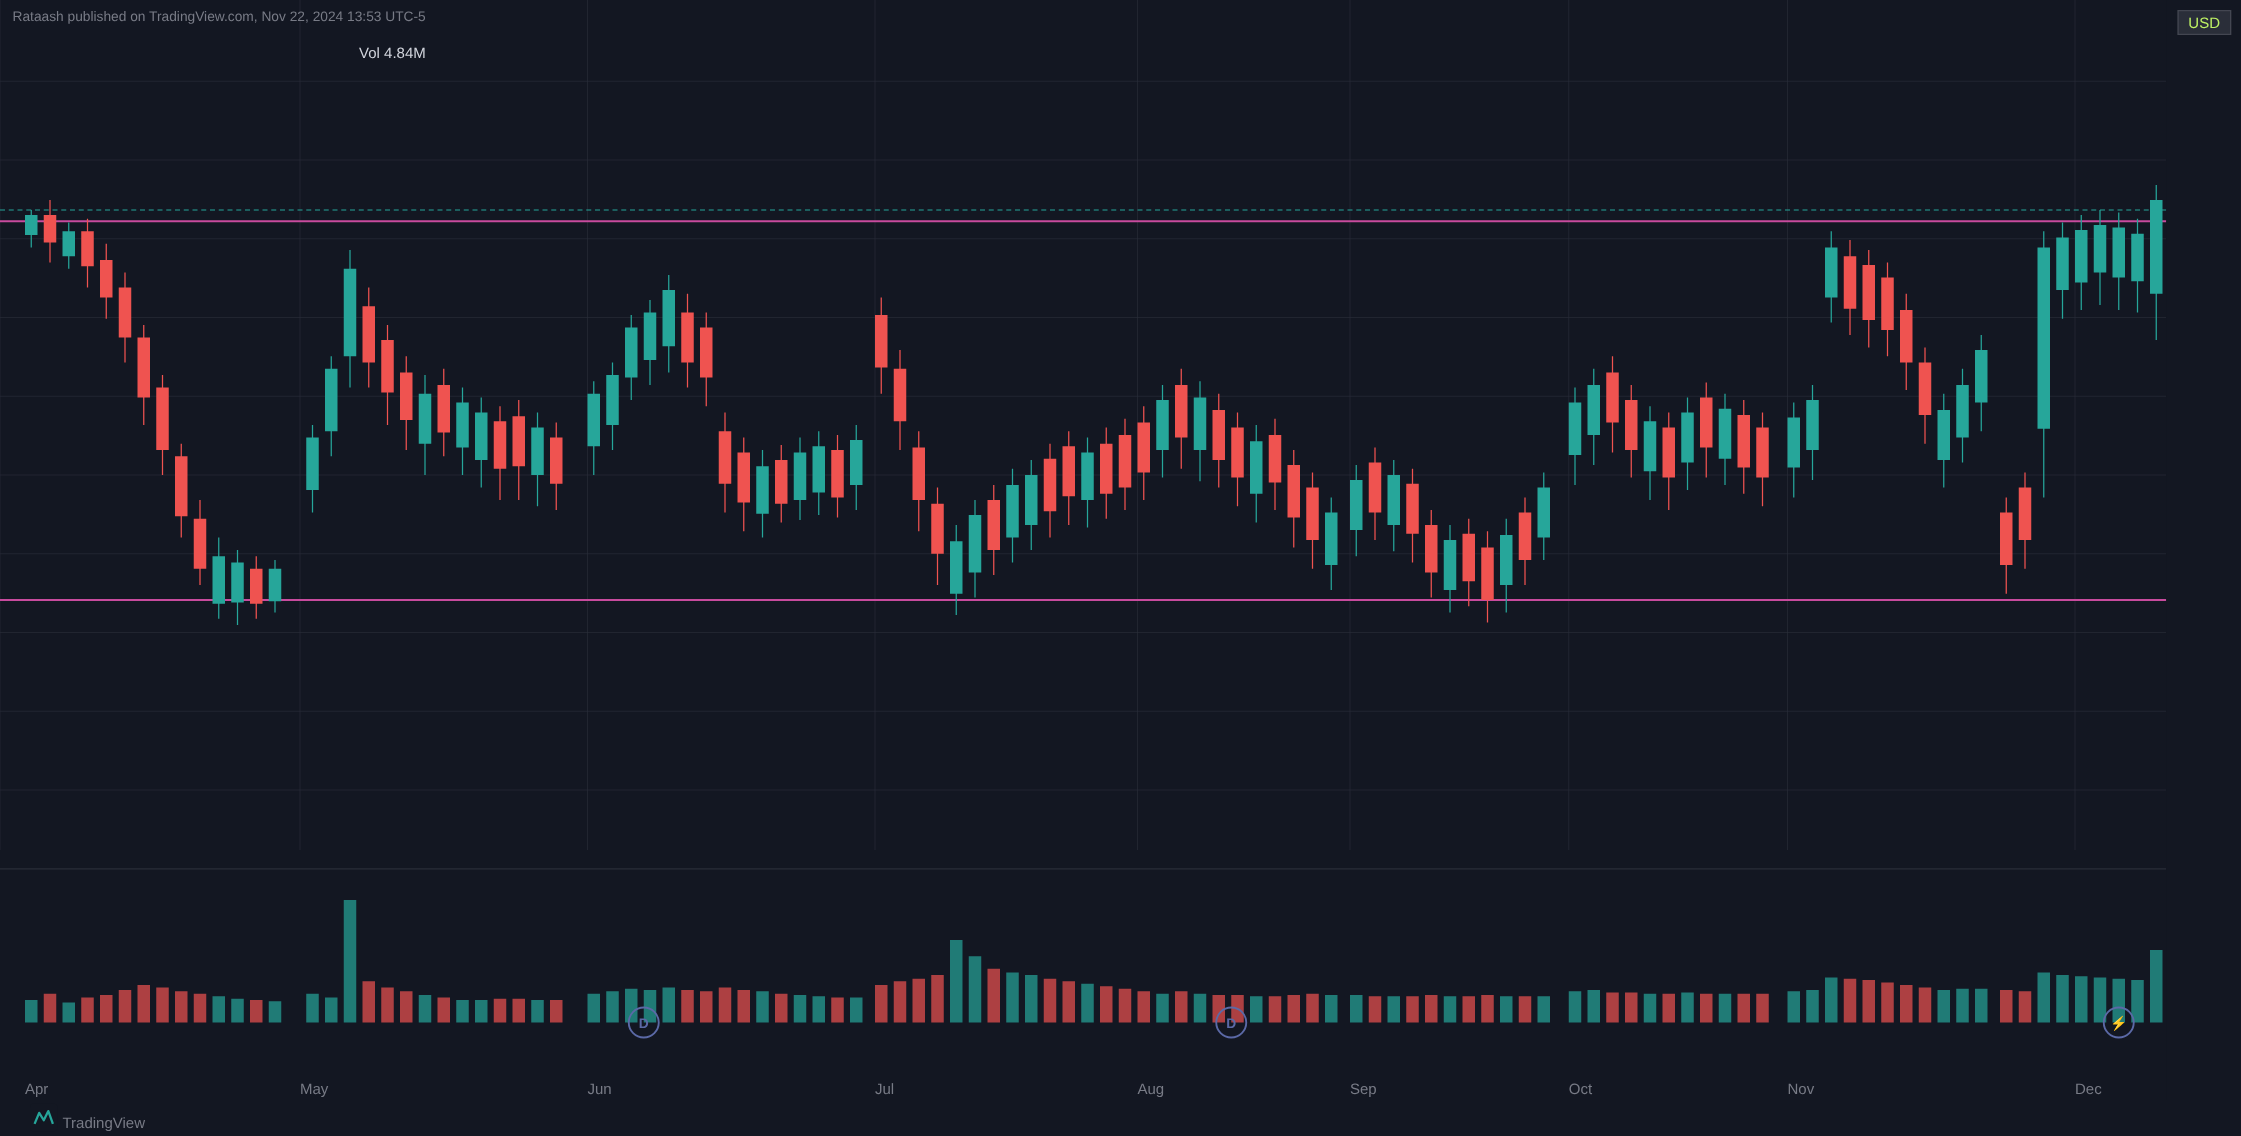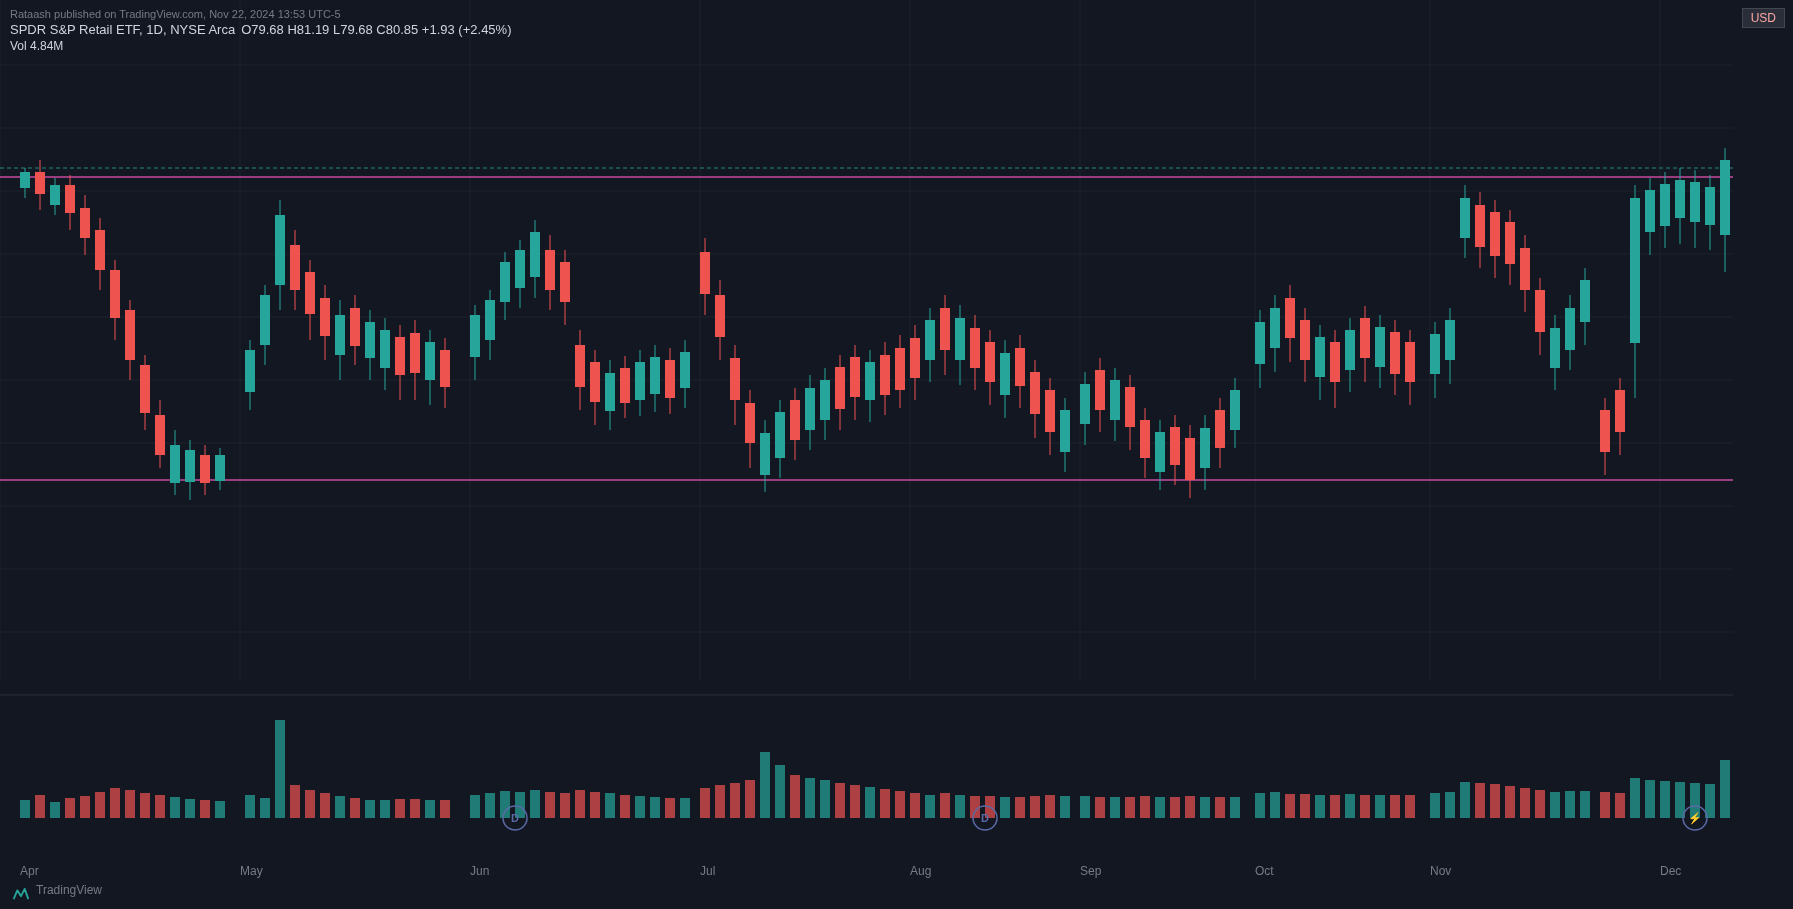--- a/index.html
+++ b/index.html
@@ -16,41 +16,42 @@
       width: 1793px;
       height: 909px;
       background: #131722;
     }
     #header {
       position: absolute;
       top: 8px;
       left: 10px;
       display: flex;
       flex-direction: column;
-      gap: 2px;
+      gap: 15px;
       z-index: 10;
+      align-items: flex-end;
     }
     #title-row {
       font-size: 13px;
       color: #d1d4dc;
       display: flex;
       gap: 6px;
       align-items: center;
       flex-wrap: wrap;
     }
     .ticker-name { color: #d1d4dc; font-weight: 500; }
     .ohlc-c { color: #d1d4dc; }
     #vol-row { font-size: 12px; color: #d1d4dc; }
     #currency-badge {
       position: absolute;
       top: 8px;
       right: 8px;
       background: #2a2e39;
       border: 1px solid #434651;
-      color: #fca5a5;
+      color: #bef264;
       font-size: 12px;
       padding: 2px 8px;
       z-index: 10;
     }
     #published-row {
       font-size: 11px;
       color: #787b86;
     }
 
     
@@ -59,46 +60,42 @@
       top: 0;
       left: 0;
       width: 100%;
       height: 100%;
     }
 
     
     #tv-logo {
       position: absolute;
       bottom: 4px;
-      left: 10px;
+      left: 24px;
       display: flex;
-      align-items: flex-start;
+      align-items: flex-end;
       gap: 4px;
       z-index: 10;
     }
     #tv-logo-icon {
       width: 22px;
       height: 22px;
     }
     #tv-logo-text {
       font-size: 12px;
       color: #787b86;
     }
   </style>
 </head>
 <body>
 
 <div id="chart-container">
 
   <div id="header">
     <div id="published-row">Rataash published on TradingView.com, Nov 22, 2024 13:53 UTC-5</div>
-    <div id="title-row">
-      <span class="ticker-name">SPDR S&amp;P Retail ETF, 1D, NYSE Arca</span>
-      <span class="ohlc-c">O79.68  H81.19  L79.68  C80.85  +1.93 (+2.45%)</span>
-    </div>
     <div id="vol-row">Vol  4.84M</div>
   </div>
 
   <div id="currency-badge">USD</div>
 
   <svg id="chart-svg" viewBox="0 0 1733 880" preserveAspectRatio="none" style="position:absolute;top:0;left:0;width:1733px;height:880px;">
 
     <rect width="1733" height="880" fill="#131722"></rect>
 
     <line x1="0" y1="65" x2="1733" y2="65" stroke="#2a2e39" stroke-width="0.5"></line>

